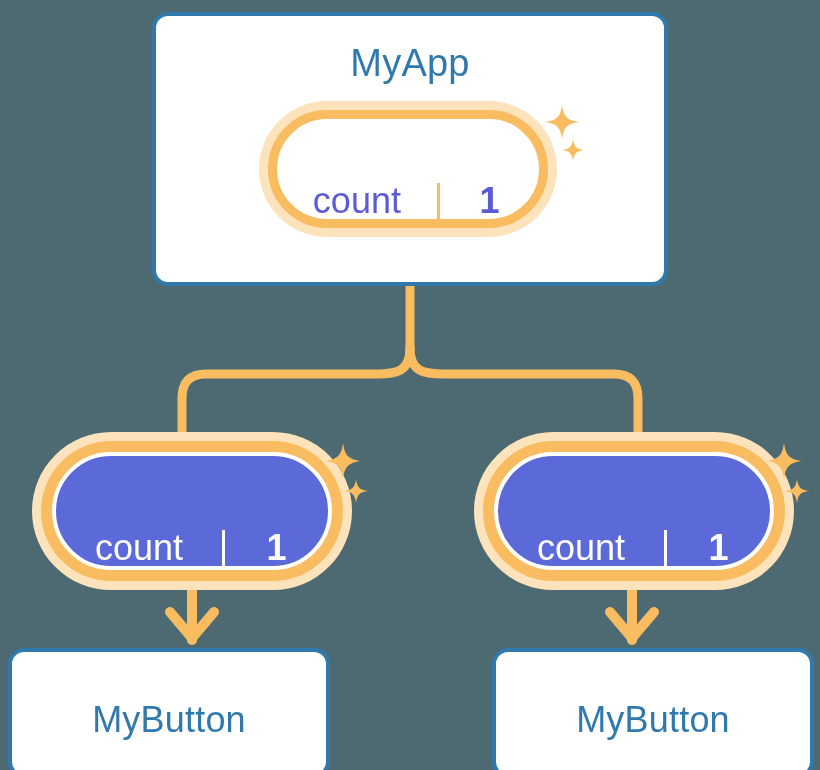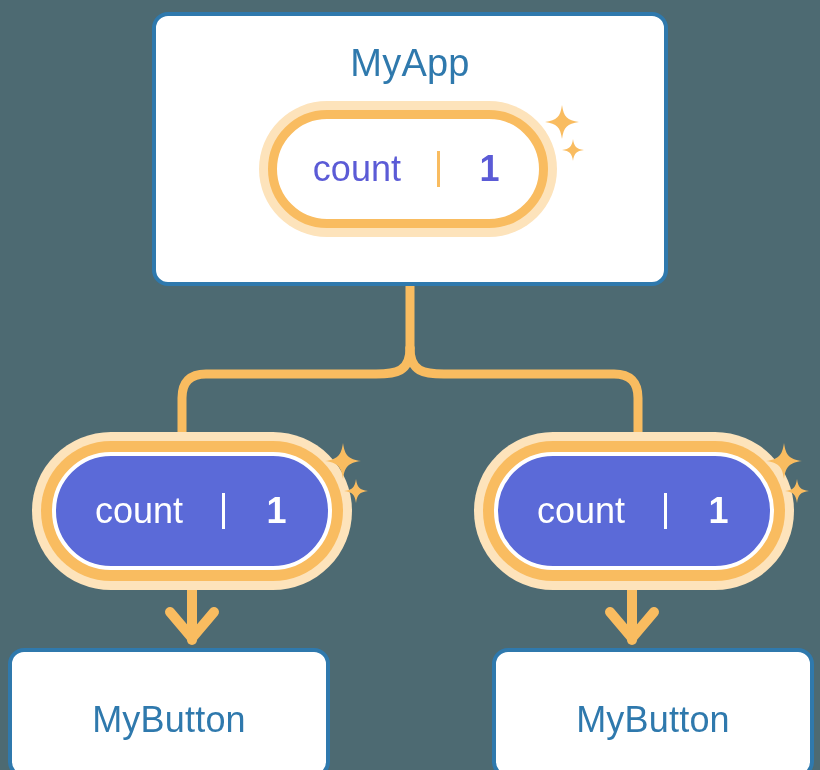--- a/index.html
+++ b/index.html
@@ -68,21 +68,21 @@
     letter-spacing: 0.2px;
     margin-top: 13px;
   }
 
   
   .pill {
     position: absolute;
     box-sizing: border-box;
     border-radius: 999px;
     display: flex;
-    align-items: center;
+    align-items: flex-end;
   }
 
   
   #pill-top {
     left: 268px;
     top: 110px;
     width: 280px;
     height: 118px;
     background: #ffffff;
     border: 9px solid #f9bc60;

